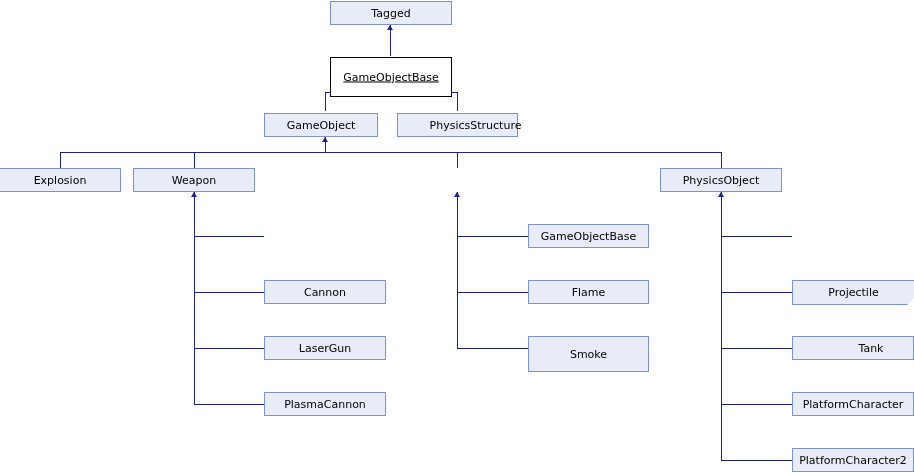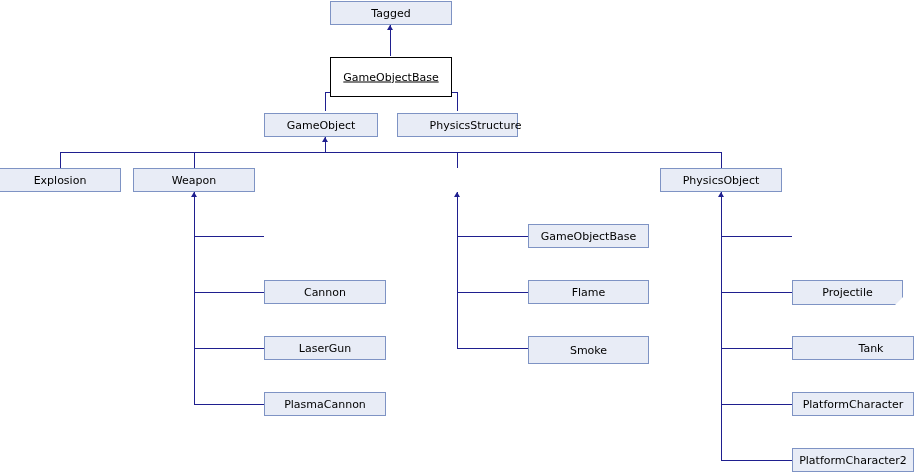--- a/index.html
+++ b/index.html
@@ -163,25 +163,25 @@
   <div class="node" style="left:264px; top:392px; width:122px; height:24px;">
     <span class="label">PlasmaCannon</span>
   </div>
 
   <div class="node" style="left:528px; top:224px; width:121px; height:24px;">
     <span class="label">GameObjectBase</span>
   </div>
   <div class="node" style="left:528px; top:280px; width:121px; height:24px;">
     <span class="label">Flame</span>
   </div>
-  <div class="node" style="left:528px; top:336px; width:121px; height:28px;">
+  <div class="node" style="left:528px; top:336px; width:121px; height:36px;">
     <span class="label">Smoke</span>
   </div>
 
-  <div class="node folded" style="left:792px; top:280px; width:110px; height:24px;">
+  <div class="node folded" style="left:792px; top:280px; width:122px; height:24px;">
     <span class="boxfill"></span>
     <span class="label">Projectile</span>
   </div>
   <div class="node" style="left:792px; top:336px; width:122px; height:24px;padding-left:36px;">
     <span class="label">Tank</span>
   </div>
   <div class="node" style="left:792px; top:392px; width:122px; height:24px;">
     <span class="label">PlatformCharacter</span>
   </div>
   <div class="node" style="left:792px; top:448px; width:122px; height:24px;">

